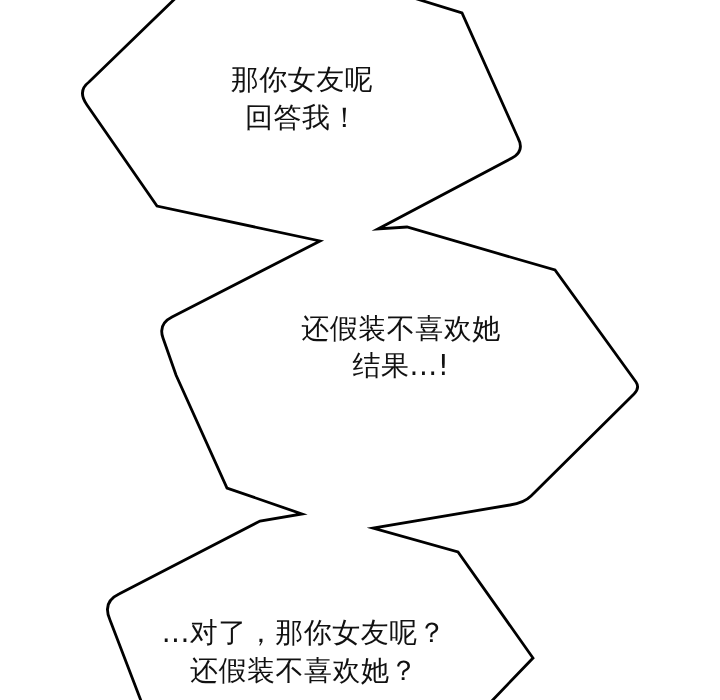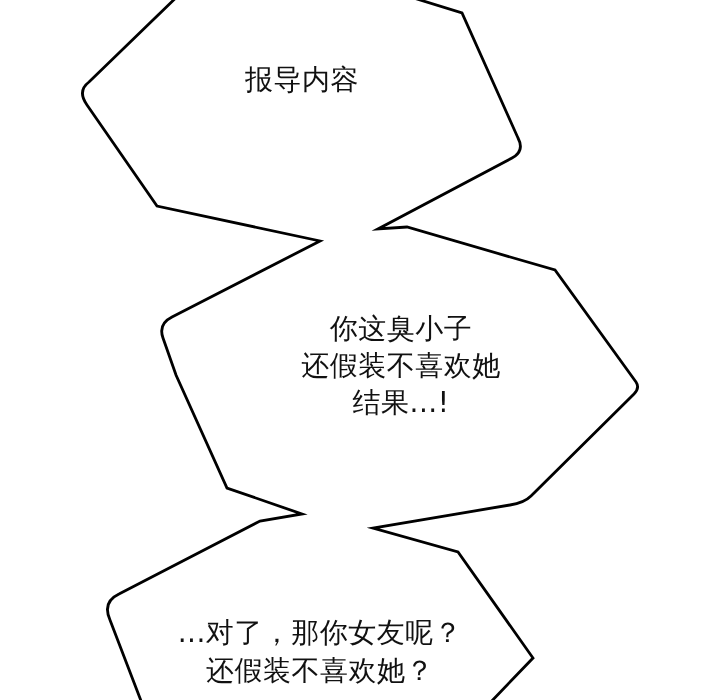--- a/index.html
+++ b/index.html
@@ -33,21 +33,21 @@
     font-weight: 500;
     letter-spacing: 0.5px;
   }
   .bubble-text .line {
     height: 37px;
     line-height: 37px;
   }
   .bubble-text.top    { left: 302px; top: 61px;  }
   .bubble-text.top .line    { height: 38px; line-height: 38px; }
   .bubble-text.middle { left: 401px; top: 310px; }
-  .bubble-text.bottom { left: 320px; top: 614px; }
+  .bubble-text.bottom { left: 304px; top: 614px; }
   .bubble-text.bottom .line { height: 38px; line-height: 38px; }
 </style>
 </head>
 <body>
 
 <div class="panel">
 
   <svg class="outline-layer" viewBox="0 0 720 700" xmlns="http://www.w3.org/2000/svg">
     <path fill="#ffffff" stroke="#000000" stroke-width="2.8" stroke-linejoin="miter" stroke-miterlimit="24" d="M 186 -12
              L 388 -10
@@ -75,25 +75,25 @@
              L 163 338
              Q 158 324 172 317
              L 320 241
              L 157 206
              L 87 105
              Q 77 91 89 82
              Z"></path>
   </svg>
 
   <div class="bubble-text top">
-    <div class="line">报导内容</div>
+    <div class="line">那你女友呢</div>
+    <div class="line">回答我！</div>
   </div>
 
   <div class="bubble-text middle">
-    <div class="line">你这臭小子</div>
     <div class="line">还假装不喜欢她</div>
     <div class="line">结果...!</div>
   </div>
 
   <div class="bubble-text bottom">
     <div class="line">...对了，那你女友呢？</div>
     <div class="line">还假装不喜欢她？</div>
   </div>
 
 </div>

